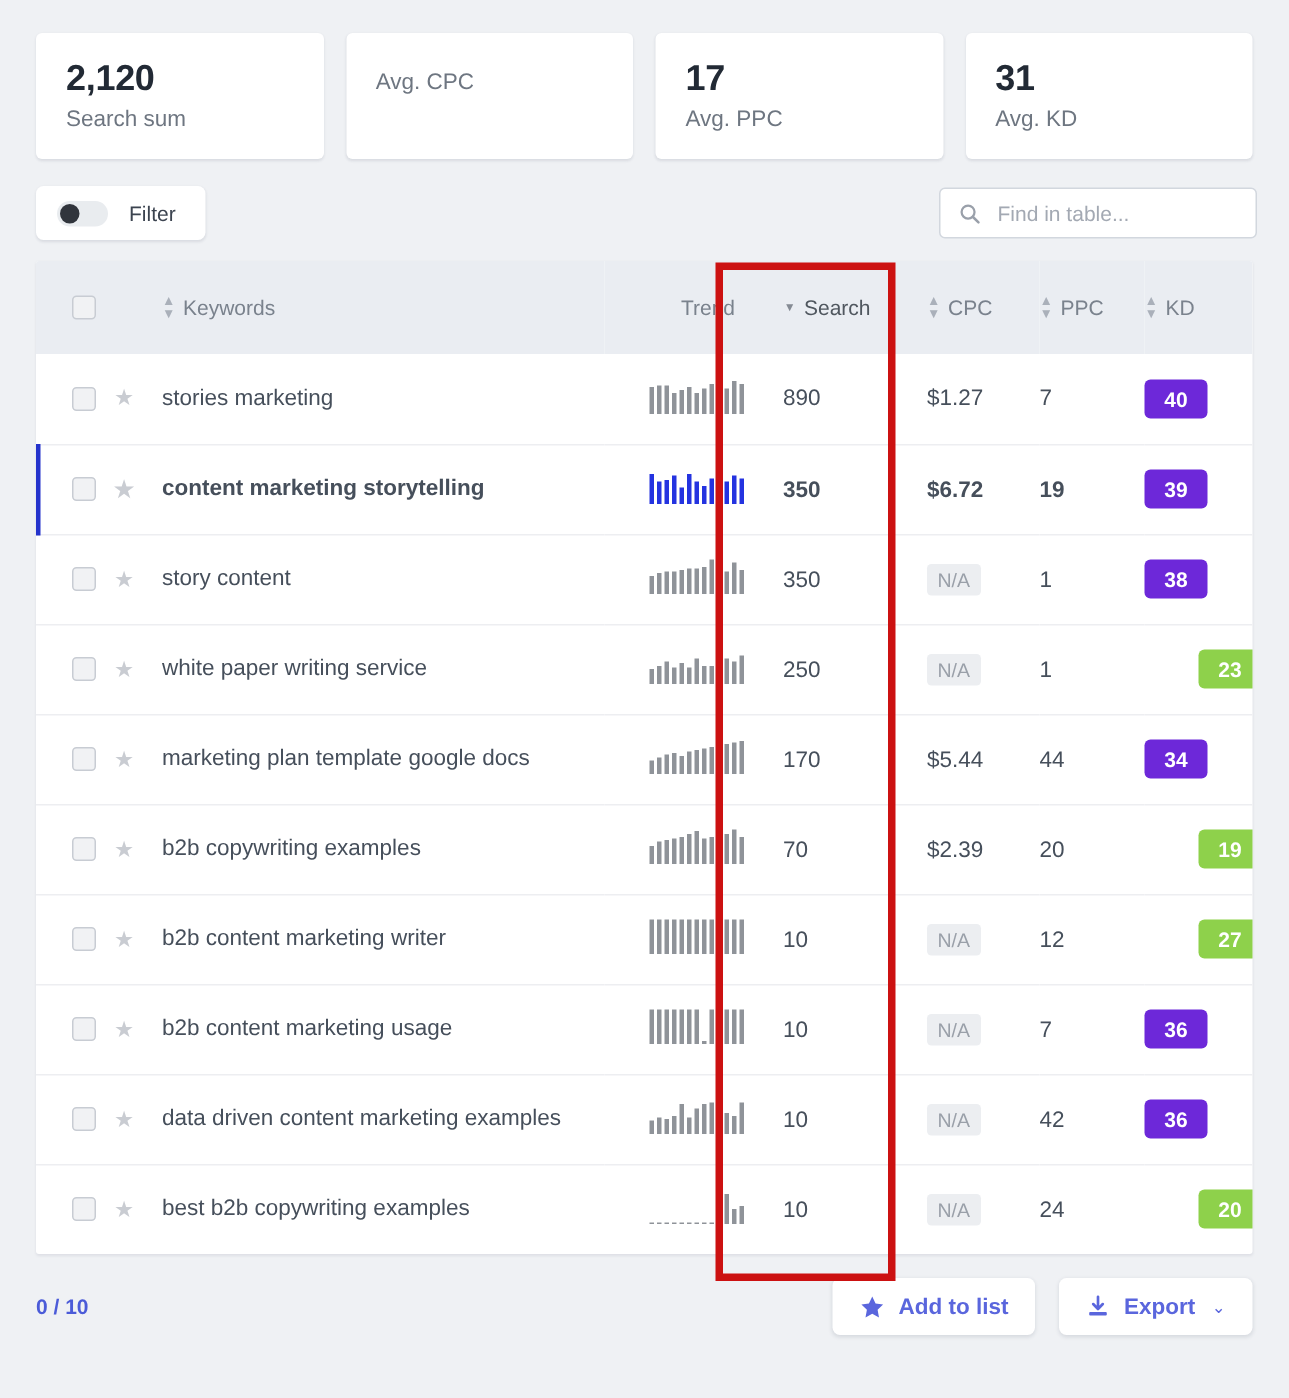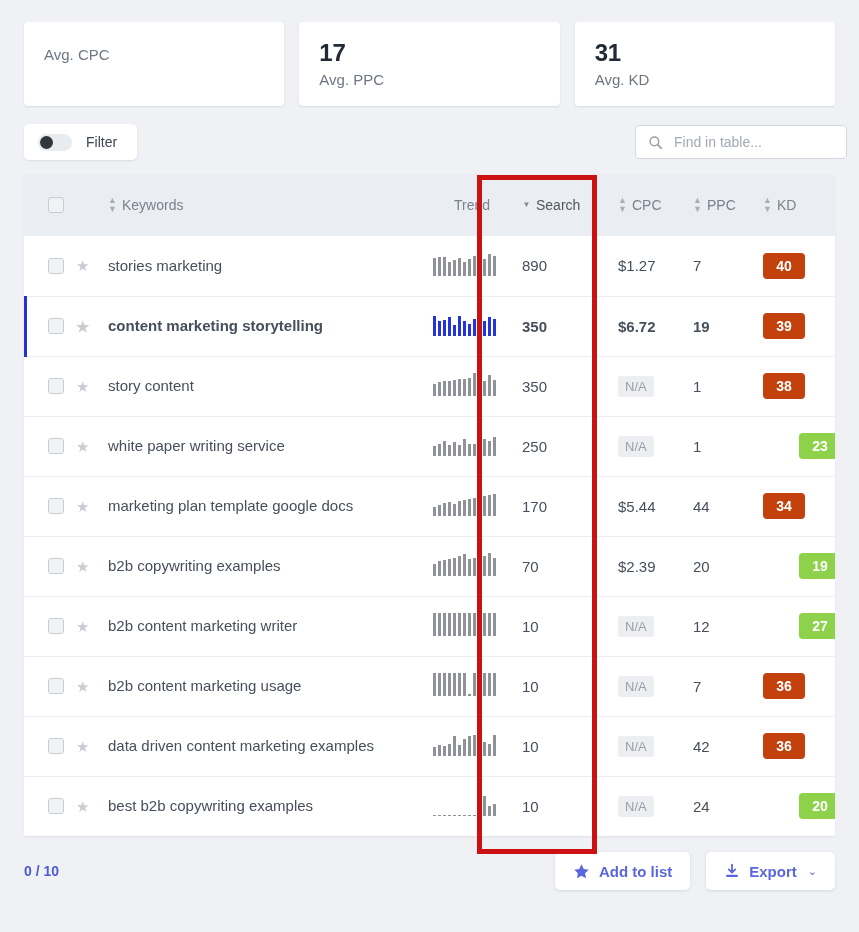--- a/index.html
+++ b/index.html
@@ -44,21 +44,21 @@
     color: #6e7681;
     margin-top: 7px;
     line-height: 1.1;
   }
 
   
   .toolbar {
     display: flex;
     align-items: center;
     justify-content: space-between;
-    padding: 18px 12px 0 24px;
+    padding: 18px 21px 0 24px;
     box-sizing: border-box;
   }
   .filter-pill {
     display: flex;
     align-items: center;
     gap: 14px;
     background: #ffffff;
     border-radius: 5px;
     box-shadow: 0 1px 2px rgba(20,30,60,0.10);
     padding: 9px 20px 9px 14px;
@@ -219,21 +219,21 @@
   .kd {
     display: inline-block;
     min-width: 42px;
     text-align: center;
     color: #ffffff;
     font-size: 14px;
     font-weight: bold;
     border-radius: 4px;
     padding: 5px 0;
   }
-  .kd.orange { background: #c2410c; }
+  .kd.orange { background: #6d28d9; }
   .kd.green  { background: #8ed14b; margin-left: 36px; }
 
   
   .footer {
     display: flex;
     align-items: center;
     justify-content: space-between;
     padding: 16px 24px 0 24px;
     box-sizing: border-box;
   }
@@ -264,20 +264,24 @@
     position: absolute;
     border: 5px solid #cc1111;
     pointer-events: none;
     box-sizing: border-box;
   }
 </style>
 </head>
 <body>
 
 <div class="kpi-row">
+  <div class="kpi-card">
+    <div class="kpi-value">2,120</div>
+    <div class="kpi-label">Search sum</div>
+  </div>
   <div class="kpi-card">
     <div class="kpi-label">Avg. CPC</div>
   </div>
   <div class="kpi-card">
     <div class="kpi-value">17</div>
     <div class="kpi-label">Avg. PPC</div>
   </div>
   <div class="kpi-card">
     <div class="kpi-value">31</div>
     <div class="kpi-label">Avg. KD</div>

